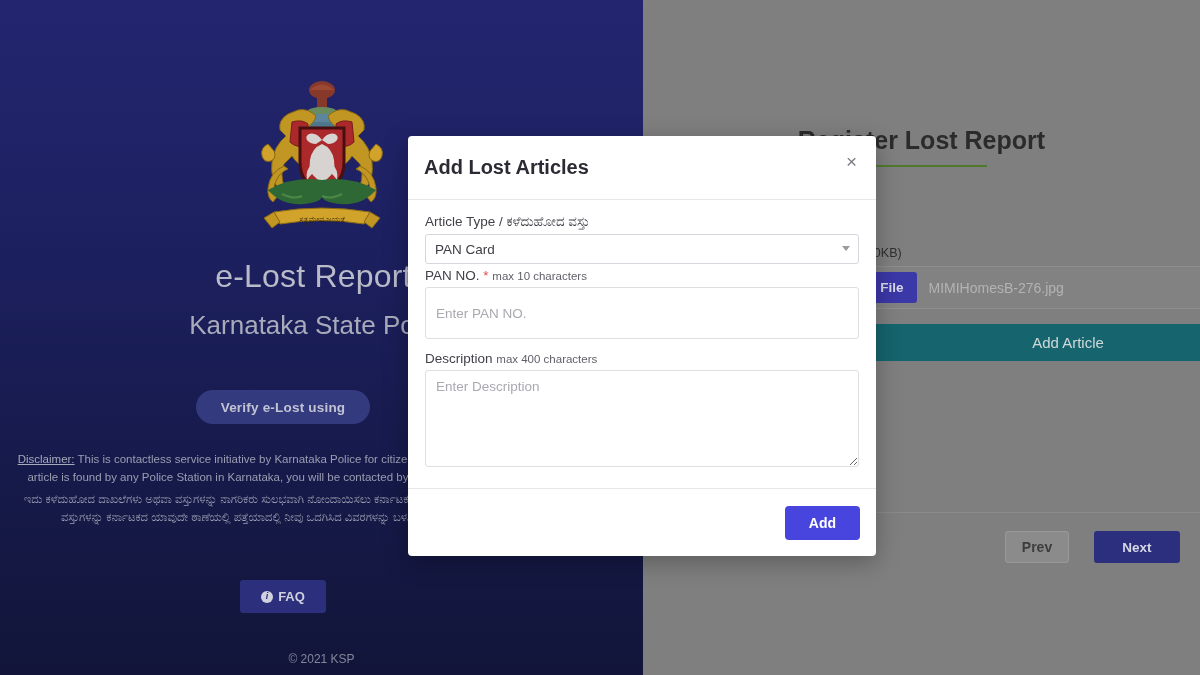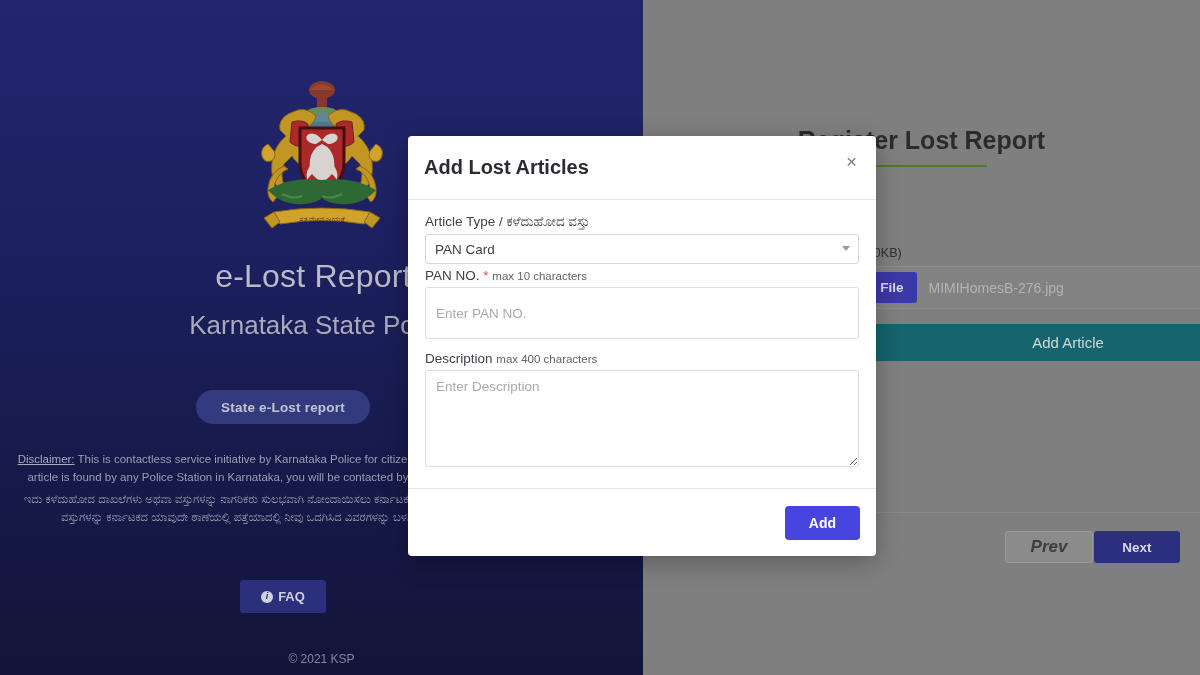--- a/index.html
+++ b/index.html
@@ -149,26 +149,25 @@
   .rp-articles-label {
     position: absolute; left: 160px; top: 362px;
     font-size: 12.5px; color: #4d4d4d;
   }
   .rp-divider {
     position: absolute; left: 160px; top: 512px;
     width: 530px; height: 1px; background: #8a8a8a;
   }
   .rp-prev {
     position: absolute; left: 362px; top: 531px;
-    width: 88px; height: 32px;
+    width: 64px; height: 32px;
     background: #8b8b8b; border: 1px solid #9a9a9a; border-radius: 3px;
-    color: #3d3d3d; font-size: 17px; font-weight: bold;
-    cursor: pointer;
-    font-family: "Liberation Sans", sans-serif;
-    font-style: italic;
+    color: #3d3d3d; font-size: 14px; font-weight: bold;
+    cursor: pointer;
+    font-family: "Liberation Sans", sans-serif;
   }
   .rp-next {
     position: absolute; left: 451px; top: 531px;
     width: 86px; height: 32px;
     background: #2b2f7e; border: none; border-radius: 3px;
     color: #d6d8e6; font-size: 13.5px; font-weight: bold;
     cursor: pointer;
     font-family: "Liberation Sans", sans-serif;
   }
 
@@ -309,21 +308,21 @@
         <path d="M42 134 q48 -8 96 0 l-6 12 q-42 -7 -84 0 z" fill="#d8a829" stroke="#8d6c12" stroke-width="1"></path>
         <path d="M42 134 l-10 6 l8 10 l8 -6 z" fill="#c79a20" stroke="#8d6c12" stroke-width="1"></path>
         <path d="M138 134 l10 6 l-8 10 l-8 -6 z" fill="#c79a20" stroke="#8d6c12" stroke-width="1"></path>
         <text x="90" y="144" font-size="8" fill="#3a2a08" text-anchor="middle" font-family="'Liberation Sans', sans-serif">ಸತ್ಯಮೇವ ಜಯತೆ</text>
       </svg>
     </div>
 
     <div class="hero-title">e-Lost Reports</div>
     <div class="hero-sub">Karnataka State Police</div>
 
-    <button class="verify-btn">State e-Lost report</button>
+    <button class="verify-btn">Verify e-Lost using</button>
 
     <div class="disclaimer">
       <span class="dl-label">Disclaimer:</span><span> This is contactless service initiative by Karnataka Police for citizens to report lost documents or article. If the article is found by any Police Station in Karnataka, you will be contacted by police using the details provided by you.</span>
       <span class="kn">ಇದು ಕಳೆದುಹೋದ ದಾಖಲೆಗಳು ಅಥವಾ ವಸ್ತುಗಳನ್ನು ನಾಗರಿಕರು ಸುಲಭವಾಗಿ ನೋಂದಾಯಿಸಲು ಕರ್ನಾಟಕ ಪೊಲೀಸ್ ಇಲಾಖೆಯ ಸೇವೆಯಾಗಿದೆ. ದಾಖಲೆಗಳು ಅಥವಾ ವಸ್ತುಗಳನ್ನು ಕರ್ನಾಟಕದ ಯಾವುದೇ ಠಾಣೆಯಲ್ಲಿ ಪತ್ತೆಯಾದಲ್ಲಿ ನೀವು ಒದಗಿಸಿದ ವಿವರಗಳನ್ನು ಬಳಸಿಕೊಂಡು ನಿಮ್ಮನ್ನು ಪೊಲೀಸರು ಸಂಪರ್ಕಿಸುತ್ತಾರೆ.</span>
     </div>
 
     <button class="faq-btn">
       <span class="info-icon">i</span>
       <span>FAQ</span>
     </button>

